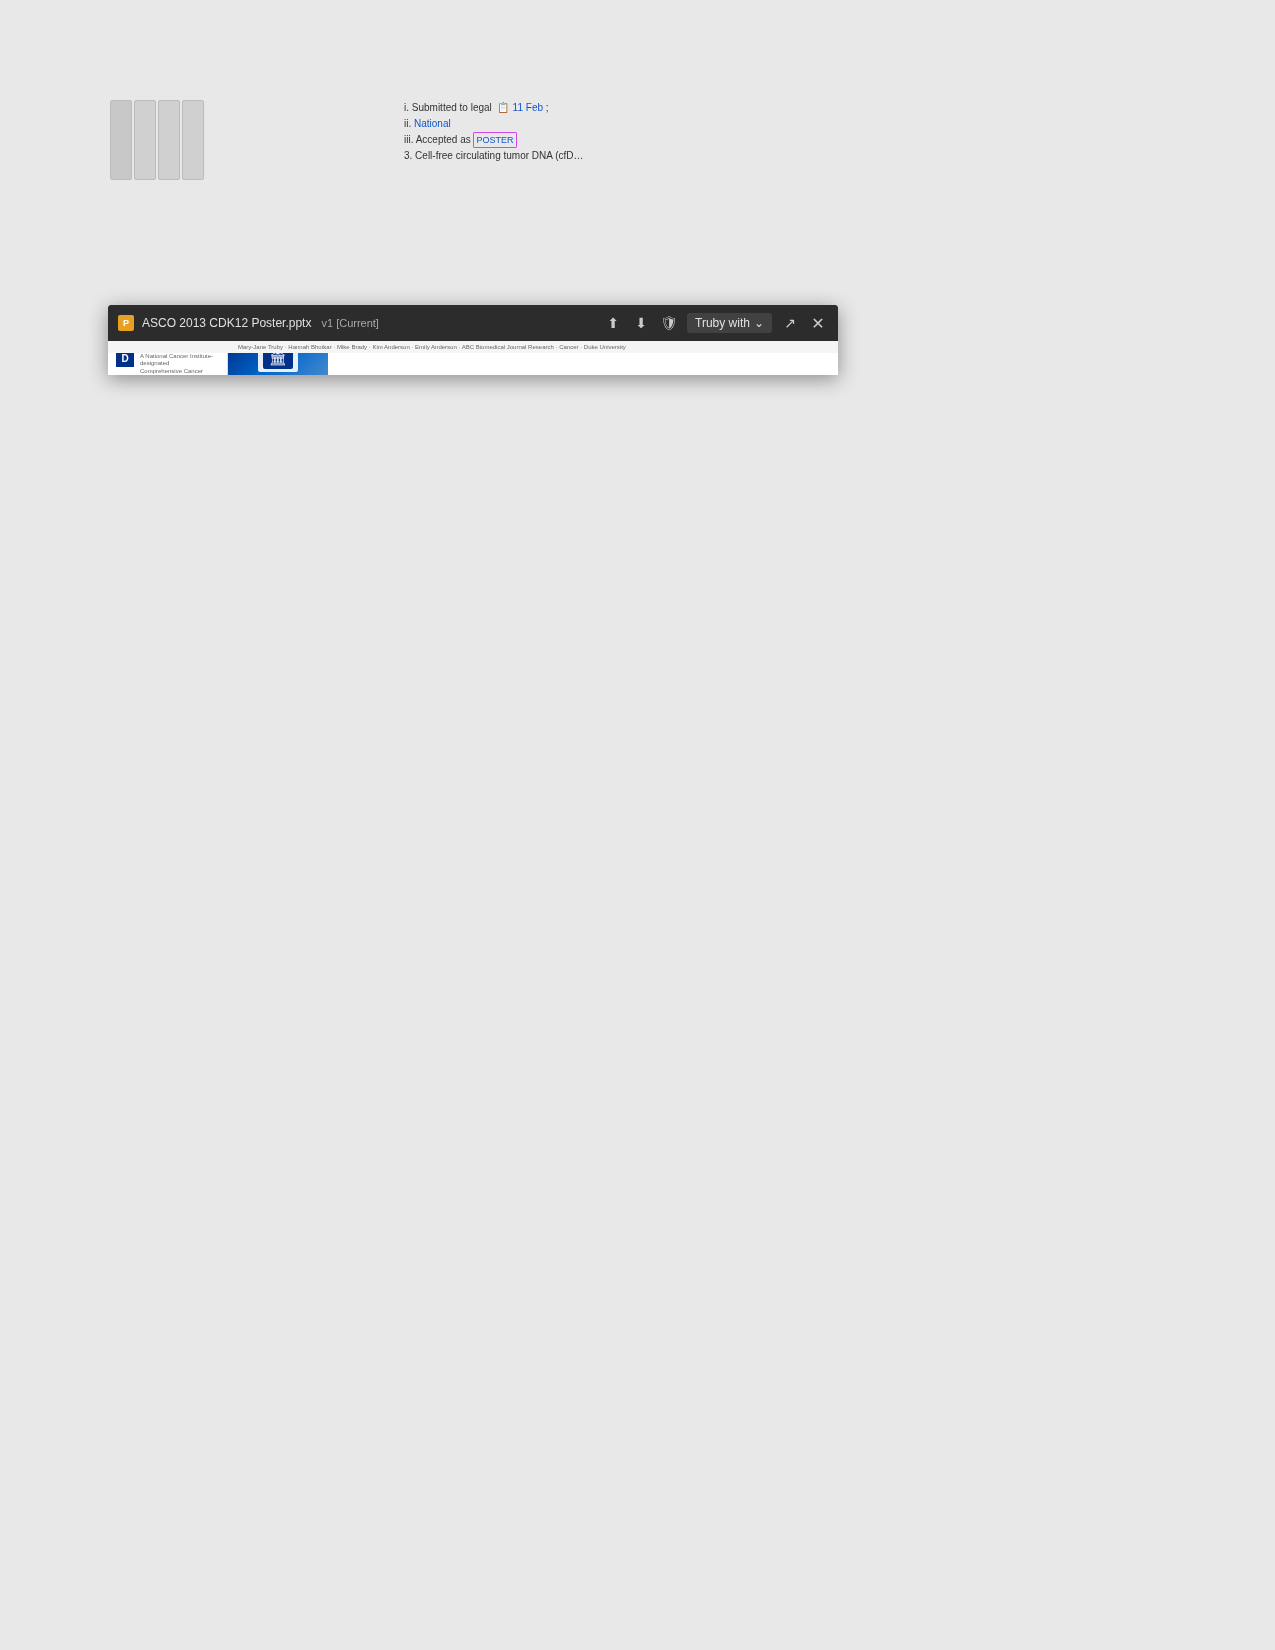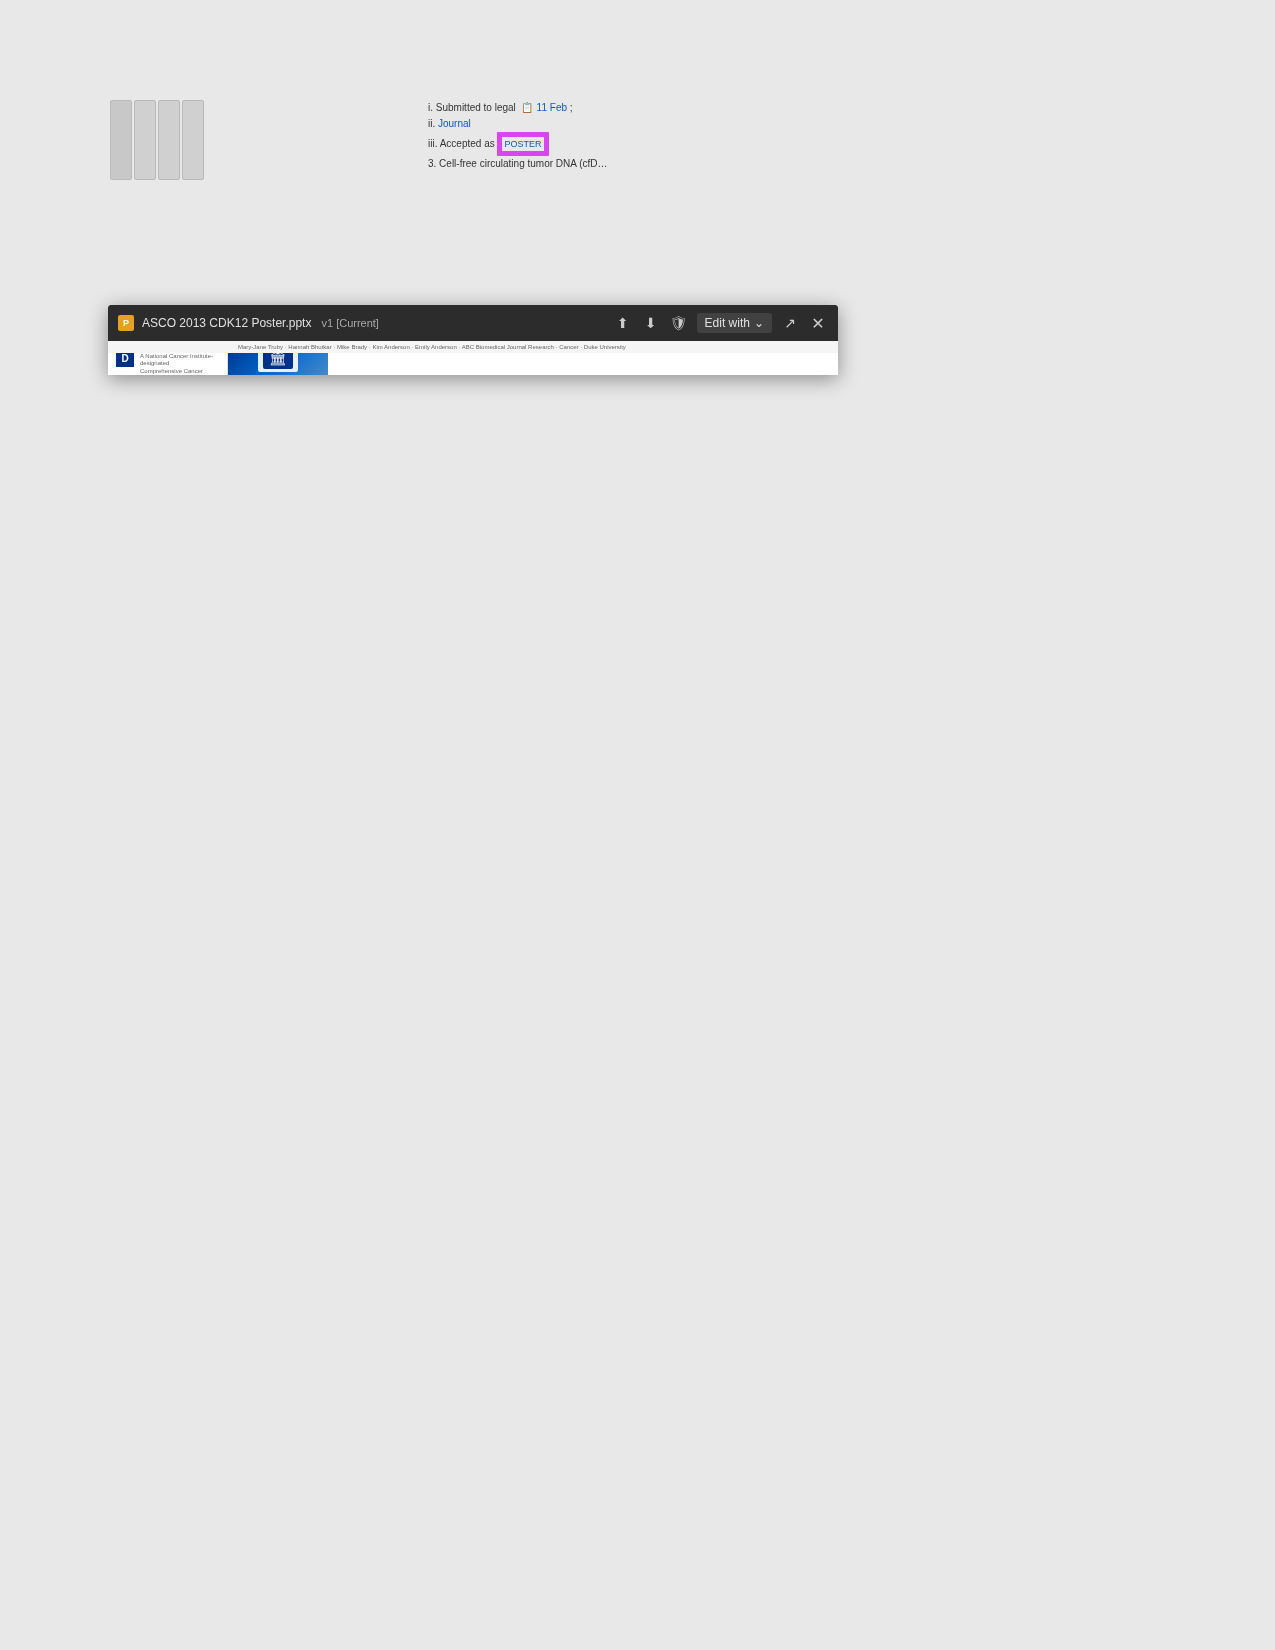--- a/index.html
+++ b/index.html
@@ -37,39 +37,39 @@
       border-radius: 2px;
     }
     .sidebar-tab:first-child {
       background: #c8c8c8;
     }
 
     
     .doc-outline {
       position: absolute;
       top: 100px;
-      left: 428px;
+      left: 404px;
       background: transparent;
       font-size: 10px;
       color: #333;
       line-height: 1.6;
     }
     .doc-outline .outline-item {
       display: block;
       color: #333;
       font-size: 10px;
     }
     .doc-outline .outline-item a {
       color: #1155cc;
       text-decoration: none;
     }
     .outline-badge {
       display: inline-block;
       background: transparent;
-      border: 5px solid #d946ef;
+      border: 1px solid #d946ef;
       color: #1155cc;
       font-size: 9px;
       padding: 0 2px;
       border-radius: 1px;
     }
 
     
     .viewer-window {
       position: absolute;
       top: 305px;
@@ -263,21 +263,21 @@
   <div class="sidebar-tab"></div>
   <div class="sidebar-tab"></div>
   <div class="sidebar-tab"></div>
 </div>
 
 <div class="doc-outline">
   <span class="outline-item">
     i. Submitted to legal &nbsp;<a href="#">📋 11 Feb</a> ;
   </span>
   <span class="outline-item">
-    ii. <a href="#">Journal</a>
+    ii. <a href="#">National</a>
   </span>
   <span class="outline-item">
     iii. Accepted as <span class="outline-badge">POSTER</span>
   </span>
   <span class="outline-item">
     3. Cell-free circulating tumor DNA (cfD<span>…</span>
   </span>
 </div>
 
 <div class="viewer-window">
@@ -296,21 +296,21 @@
       <div class="icon-btn" title="Upload">
         <span>⬆</span>
       </div>
       <div class="icon-btn" title="Download">
         <span>⬇</span>
       </div>
       <div class="icon-btn" title="Security">
         <span>🛡</span>
       </div>
       <button class="edit-with-btn">
-        <span>Edit with</span>
+        <span>Truby with</span>
         <span>⌄</span>
       </button>
       <div class="icon-btn" title="Share">
         <span>↗</span>
       </div>
       <div class="close-btn icon-btn" title="Close">
         <span>✕</span>
       </div>
     </div>
   </div>

